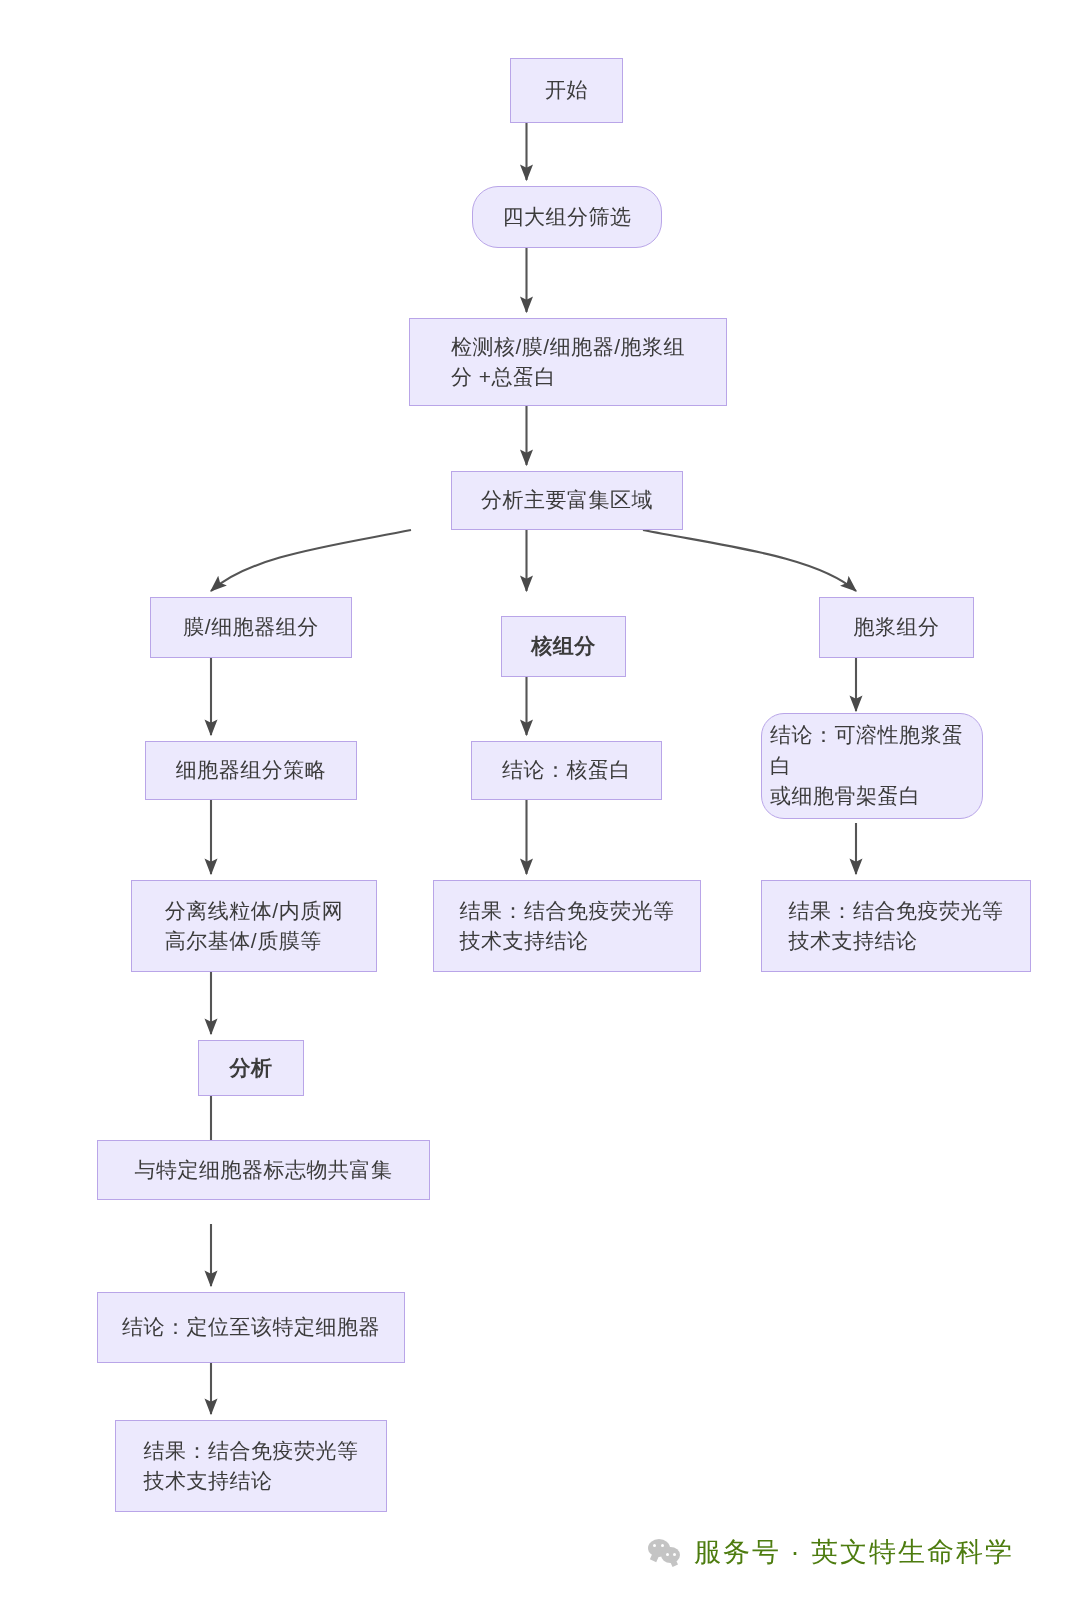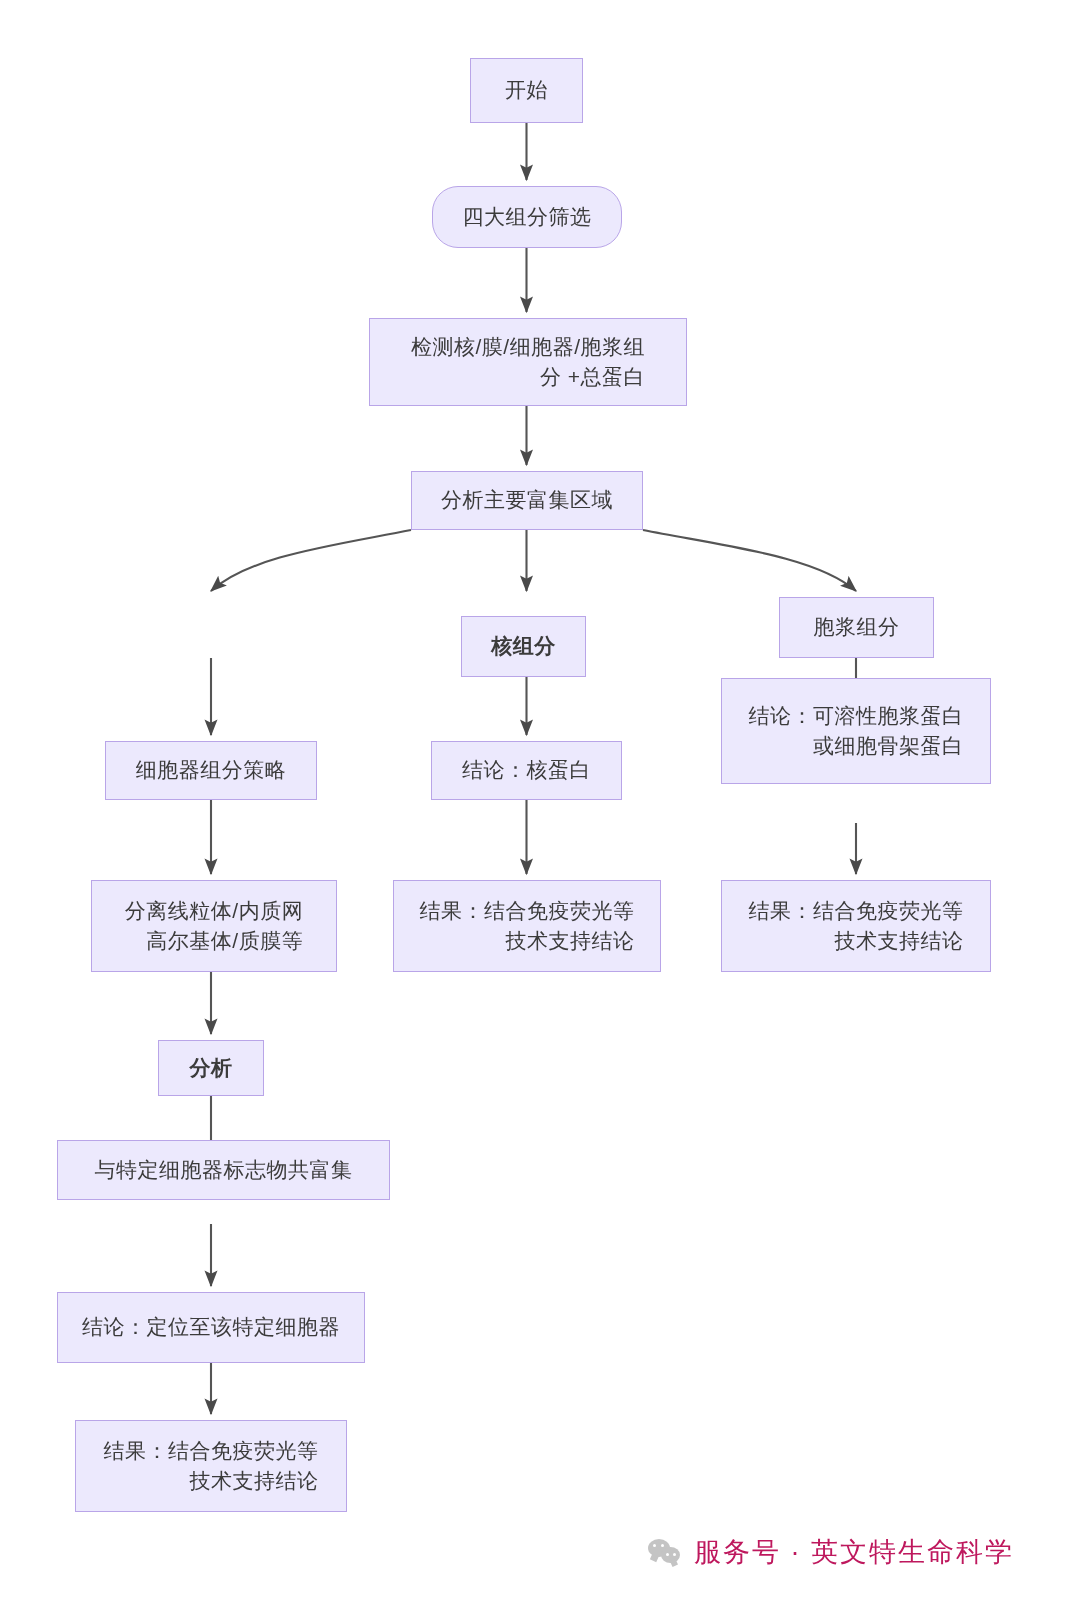--- a/index.html
+++ b/index.html
@@ -29,35 +29,36 @@
   }
   .node {
     position: absolute;
     box-sizing: border-box;
     background: #ece9fd;
     border: 1.6px solid #b9a5e8;
     color: #3b3b3b;
     display: flex;
     align-items: center;
     justify-content: center;
-    text-align: right;
+    text-align: left;
     font-size: 21px;
     line-height: 1.45;
     letter-spacing: 0.5px;
     white-space: pre-line;
     padding: 2px 8px;
+    margin-left: 40px;
   }
   #watermark {
     position: absolute;
     left: 648px;
     top: 1534px;
     display: flex;
     align-items: center;
     gap: 12px;
-    color: #be185d;
+    color: #4d7c0f;
     font-size: 27px;
     letter-spacing: 2px;
     user-select: none;
   }
   #watermark .wm-icon {
     width: 34px;
     height: 30px;
     position: relative;
     flex: 0 0 auto;
   }
@@ -131,30 +132,31 @@
 
   <div class="node" style="left:470px;top:58px;width:113px;height:65px;">开始</div>
 
   <div class="node" style="left:432px;top:186px;width:190px;height:62px;border-radius:26px;">四大组分筛选</div>
 
   <div class="node" style="left:369px;top:318px;width:318px;height:88px;">检测核/膜/细胞器/胞浆组
 分 +总蛋白</div>
 
   <div class="node" style="left:411px;top:471px;width:232px;height:59px;">分析主要富集区域</div>
 
+  <div class="node" style="left:110px;top:597px;width:202px;height:61px;">膜/细胞器组分</div>
 
   <div class="node" style="left:461px;top:616px;width:125px;height:61px;font-weight:bold;">核组分</div>
 
   <div class="node" style="left:105px;top:741px;width:212px;height:59px;">细胞器组分策略</div>
 
   <div class="node" style="left:779px;top:597px;width:155px;height:61px;">胞浆组分</div>
 
   <div class="node" style="left:431px;top:741px;width:191px;height:59px;">结论：核蛋白</div>
 
-  <div class="node" style="left:721px;top:678px;width:270px;height:106px;">结论：可溶性胞浆蛋白
+  <div class="node" style="left:721px;top:713px;width:222px;height:106px;border-radius:23px;">结论：可溶性胞浆蛋白
 或细胞骨架蛋白</div>
 
   <div class="node" style="left:91px;top:880px;width:246px;height:92px;">分离线粒体/内质网
 高尔基体/质膜等</div>
 
   <div class="node" style="left:393px;top:880px;width:268px;height:92px;">结果：结合免疫荧光等
 技术支持结论</div>
 
   <div class="node" style="left:721px;top:880px;width:270px;height:92px;">结果：结合免疫荧光等
 技术支持结论</div>

